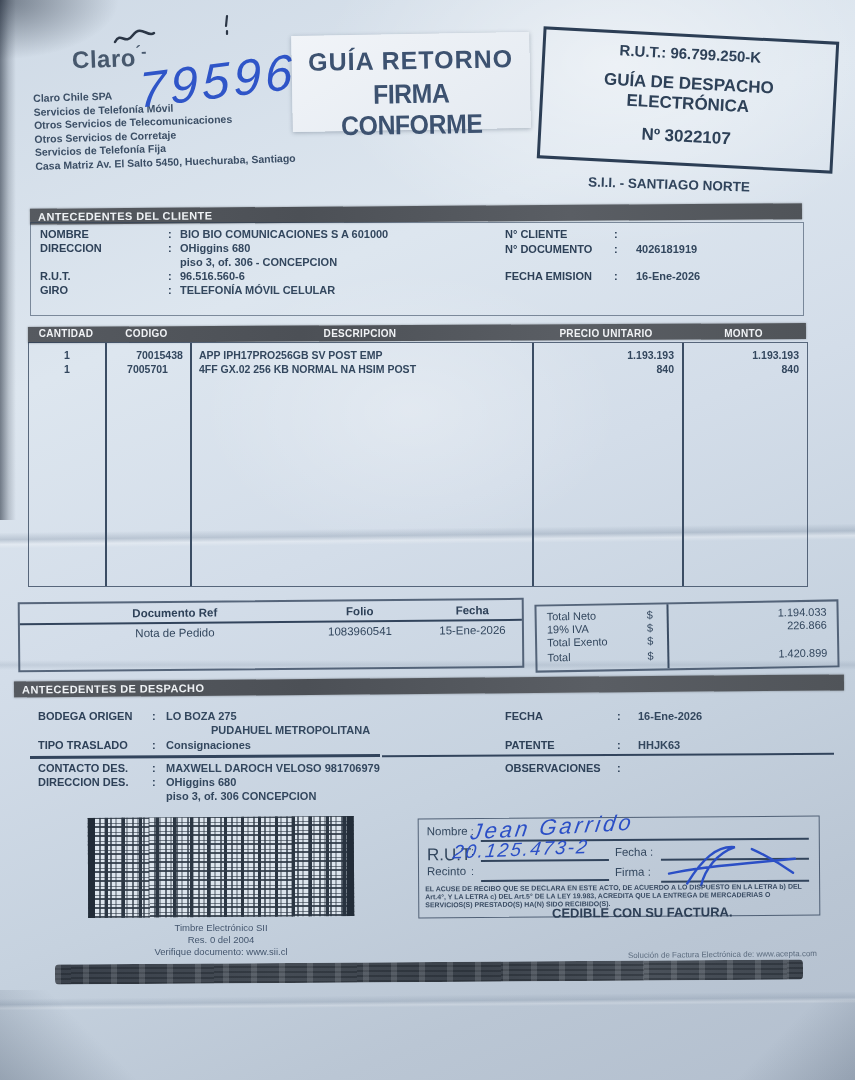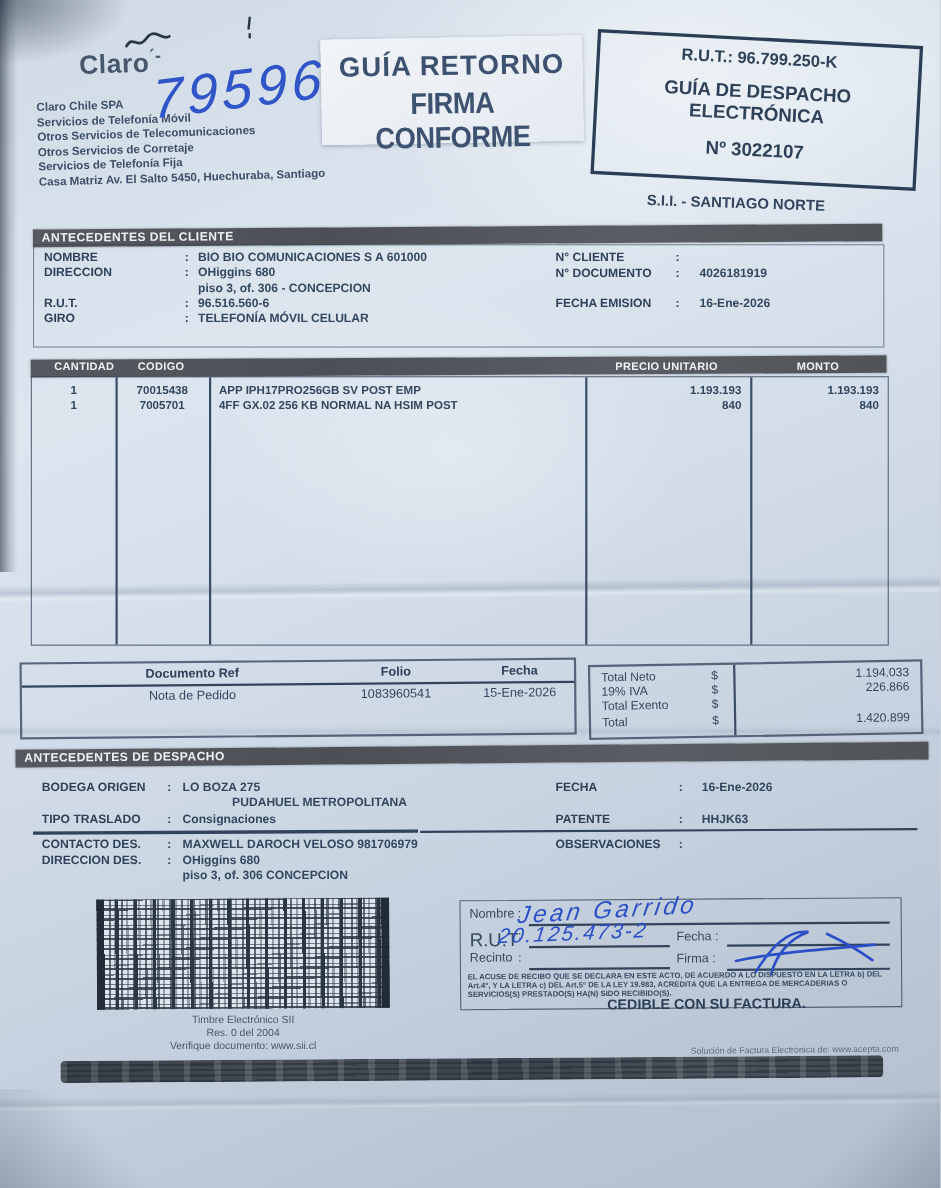--- a/index.html
+++ b/index.html
@@ -112,33 +112,34 @@
 
   <span class="lbl" style="position:absolute;left:505px;top:243px;">N° DOCUMENTO</span>
   <span class="lbl" style="position:absolute;left:614px;top:243px;">:</span>
   <span class="val" style="position:absolute;left:636px;top:243px;">4026181919</span>
 
   <span class="lbl" style="position:absolute;left:505px;top:270px;">FECHA EMISION</span>
   <span class="lbl" style="position:absolute;left:614px;top:270px;">:</span>
   <span class="val" style="position:absolute;left:636px;top:270px;">16-Ene-2026</span>
 
   <div class="band" style="left:28px;top:325px;width:778px;padding-left:0;transform:rotate(-.3deg);"></div>
-  <span class="hdrcell" style="left:28px;top:328px;width:76px;text-align:right;">CANTIDAD</span>
+  <span class="hdrcell" style="left:28px;top:328px;width:76px;">CANTIDAD</span>
   <span class="hdrcell" style="left:104px;top:328px;width:85px;">CODIGO</span>
+  <span class="hdrcell" style="left:189px;top:328px;width:342px;">DESCRIPCION</span>
   <span class="hdrcell" style="left:531px;top:328px;width:150px;">PRECIO UNITARIO</span>
   <span class="hdrcell" style="left:681px;top:328px;width:125px;">MONTO</span>
 
   <div class="box" style="left:28px;top:342px;width:778px;height:243px;">
     <div class="vline" style="left:76px;top:0;height:100%;"></div>
     <div class="vline" style="left:161px;top:0;height:100%;"></div>
     <div class="vline" style="left:503px;top:0;height:100%;"></div>
     <div class="vline" style="left:653px;top:0;height:100%;"></div>
 
     <span class="cell" style="left:0;top:6px;width:76px;text-align:center;">1</span>
-    <span class="cell" style="left:76px;top:6px;width:85px;text-align:center;">70015438</span>
+    <span class="cell" style="left:76px;top:6px;width:85px;text-align:center;padding-left:12px;">70015438</span>
     <span class="cell" style="left:170px;top:6px;">APP IPH17PRO256GB SV POST EMP</span>
     <span class="cell" style="left:503px;top:6px;width:142px;text-align:right;">1.193.193</span>
     <span class="cell" style="left:653px;top:6px;width:117px;text-align:right;">1.193.193</span>
 
     <span class="cell" style="left:0;top:20px;width:76px;text-align:center;">1</span>
     <span class="cell" style="left:76px;top:20px;width:85px;text-align:center;">7005701</span>
     <span class="cell" style="left:170px;top:20px;">4FF GX.02 256 KB NORMAL NA HSIM POST</span>
     <span class="cell" style="left:503px;top:20px;width:142px;text-align:right;">840</span>
     <span class="cell" style="left:653px;top:20px;width:117px;text-align:right;">840</span>
   </div>

